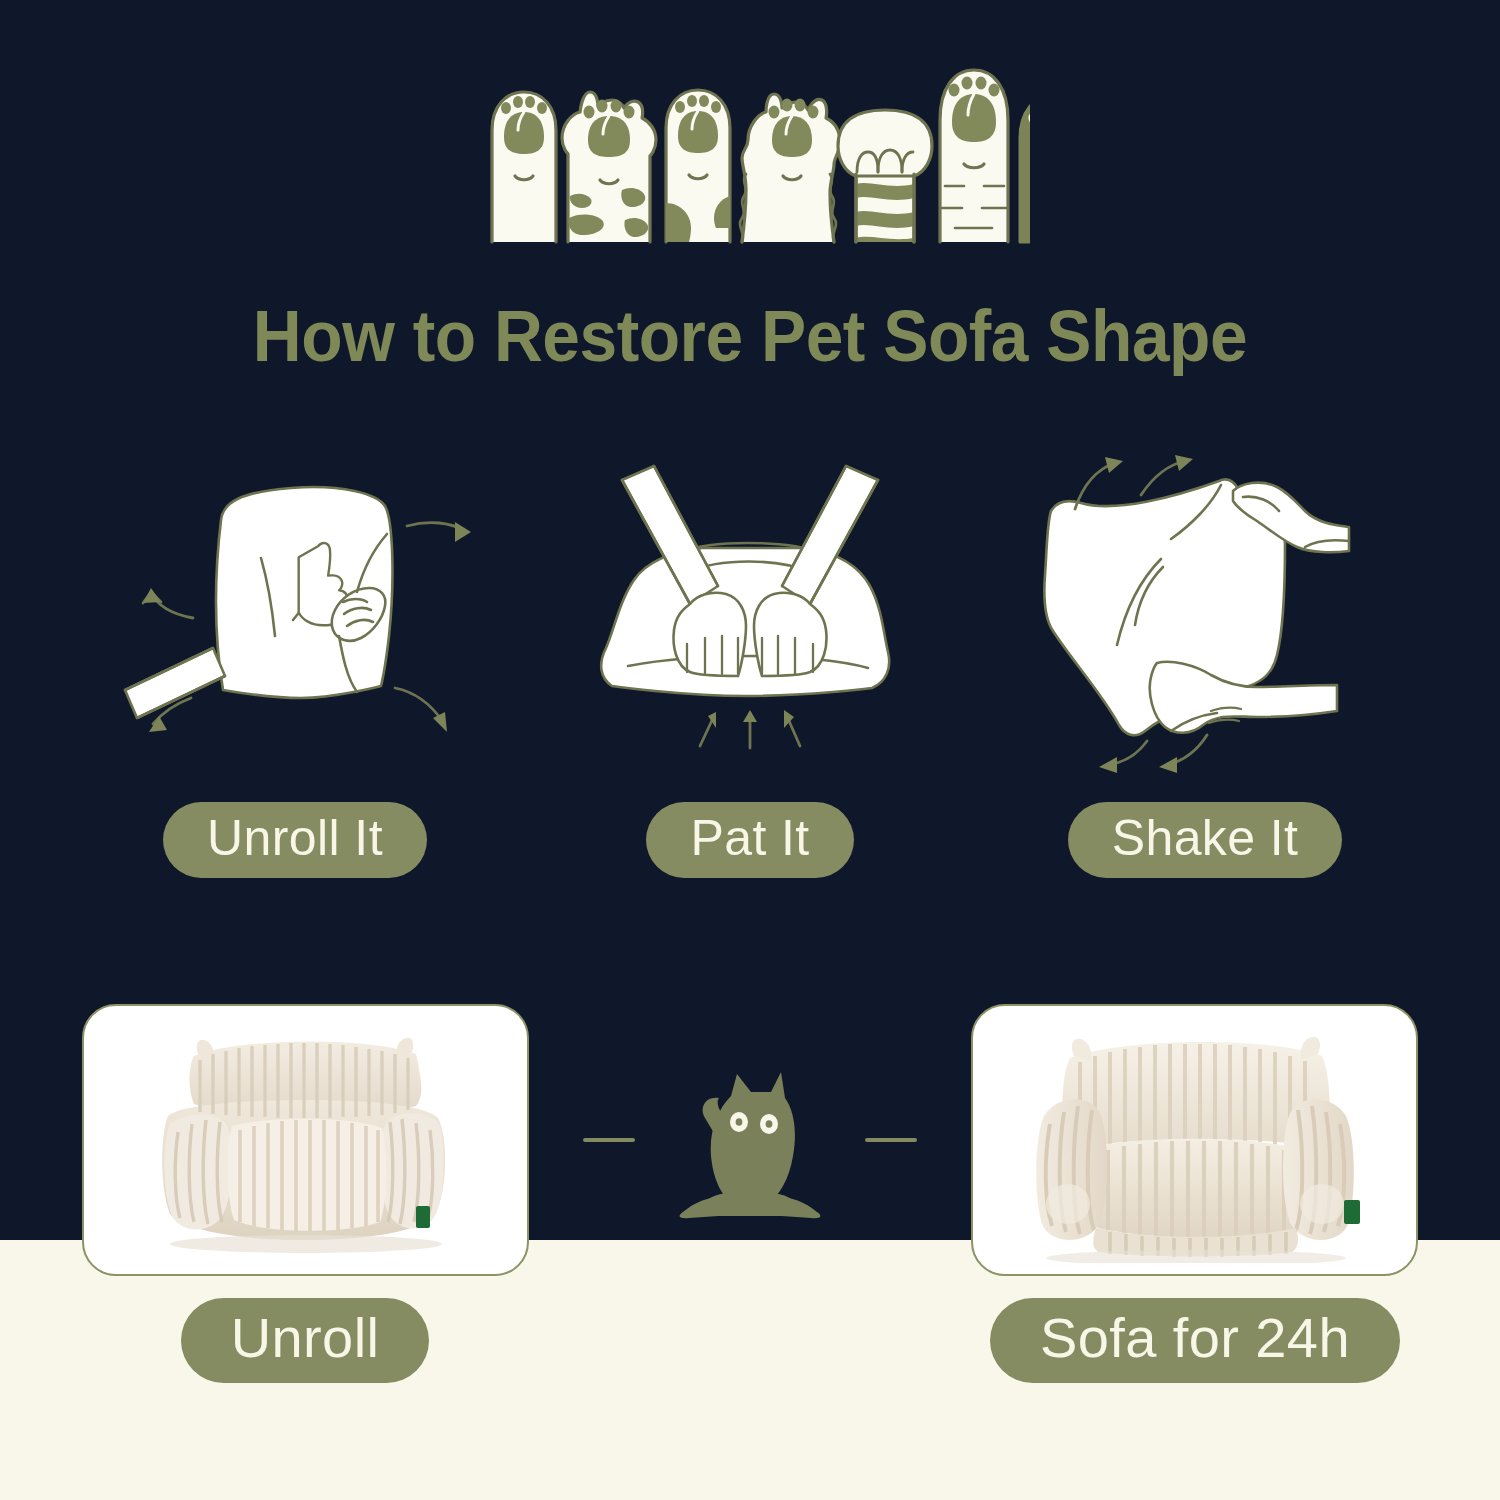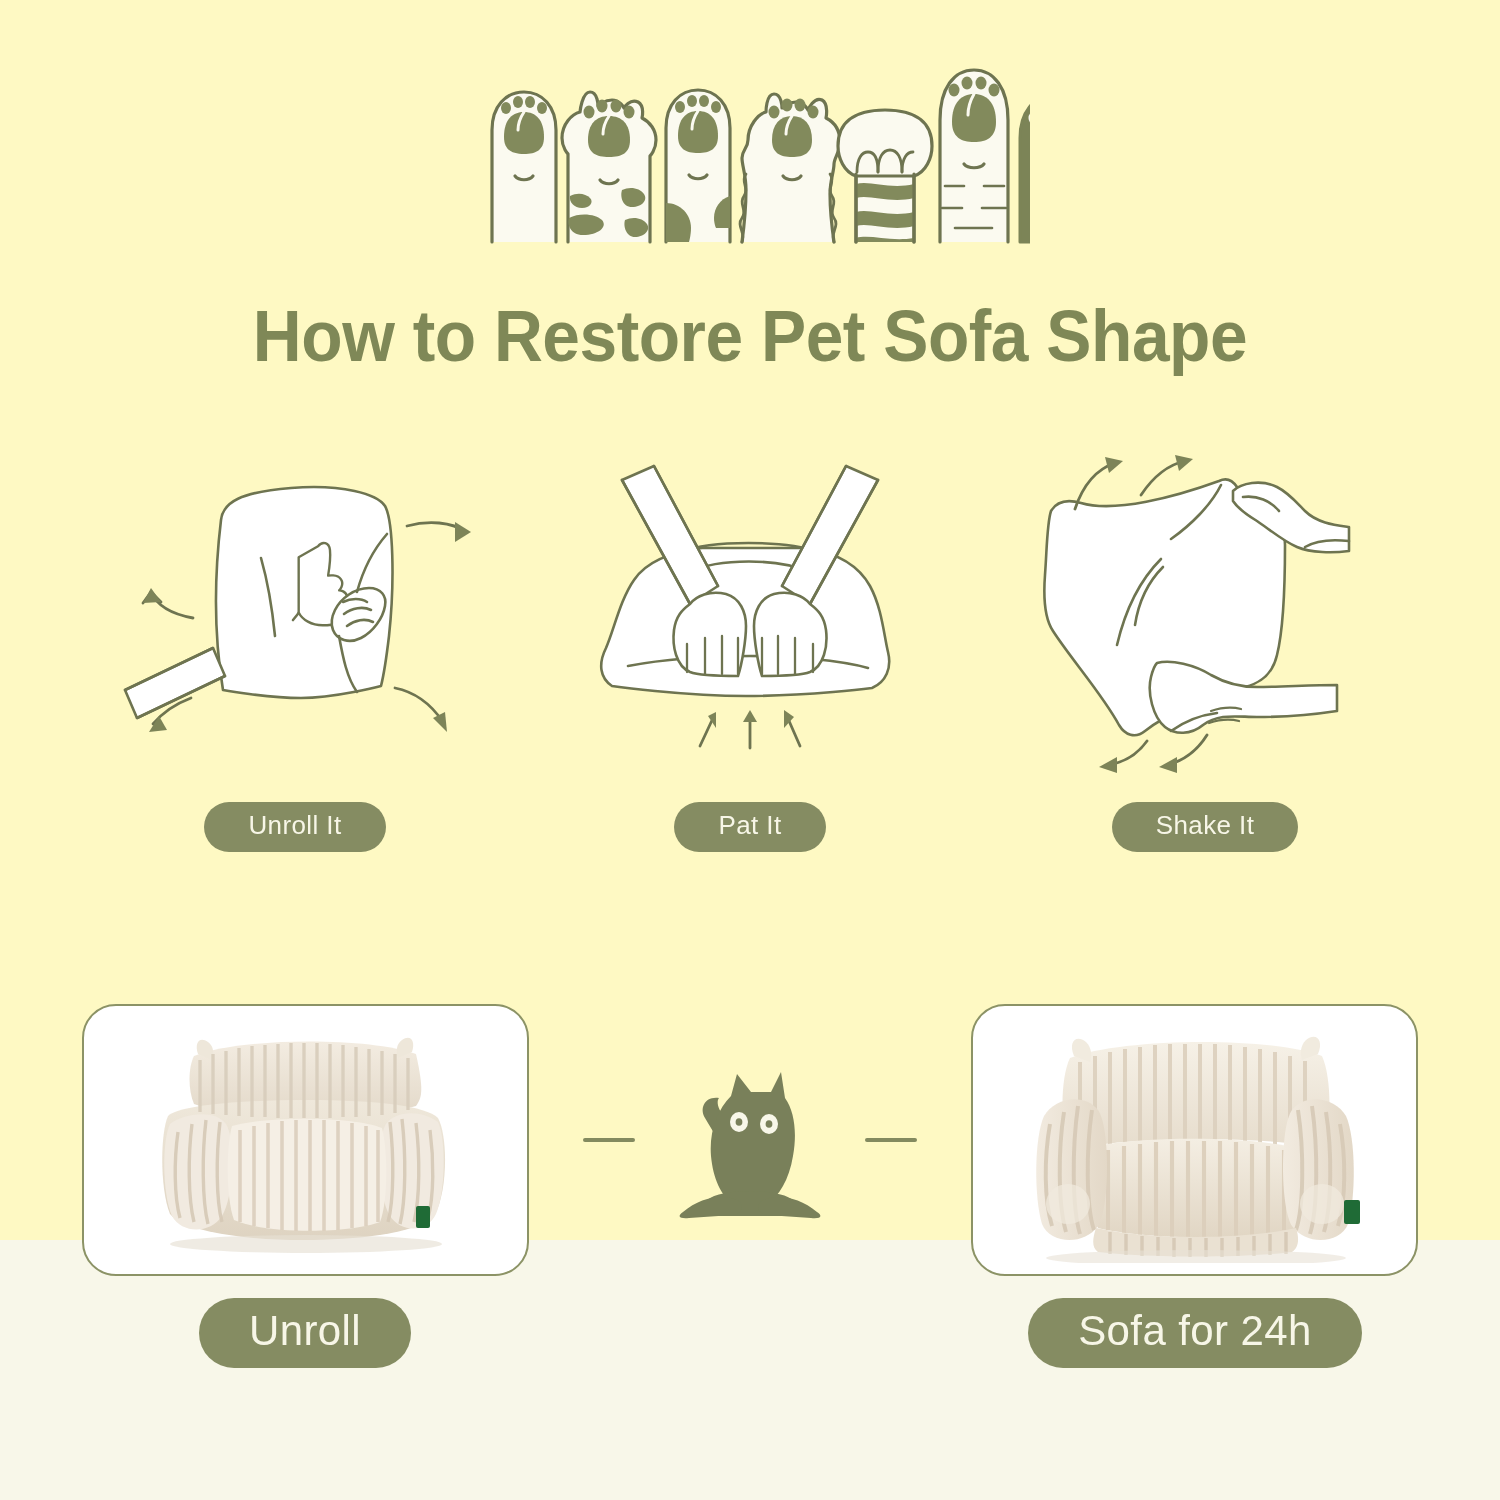--- a/index.html
+++ b/index.html
@@ -12,21 +12,21 @@
     background: #f8f7e9;
     font-family: "Liberation Sans", sans-serif;
     overflow: hidden;
     position: relative;
   }
 
   #page {
     position: relative;
     width: 1500px;
     height: 1240px;
-    background: #fef9c3;
+    background: #0f172a;
   }
 
   
   .paw-banner {
     position: absolute;
     left: 0;
     top: 62px;
     width: 1500px;
     height: 185px;
     display: flex;
@@ -77,21 +77,21 @@
     align-items: center;
     justify-content: center;
   }
   .step-art svg { display: block; }
 
   .pill {
     display: inline-block;
     background: #858c62;
     color: #f7f6e7;
     border-radius: 999px;
-    font-size: 26px;
+    font-size: 50px;
     padding: 10px 44px 13px;
     line-height: 1.05;
     white-space: nowrap;
     font-family: "Liberation Sans Narrow", "Liberation Sans", sans-serif;
     letter-spacing: 0.4px;
   }
   .step .pill { margin-top: 22px; }
 
   
   .result-row {
@@ -147,21 +147,21 @@
     justify-content: space-between;
     padding: 0 75px;
     box-sizing: border-box;
   }
   .label-slot {
     width: 460px;
     display: flex;
     justify-content: center;
   }
   .result-labels .pill {
-    font-size: 42px;
+    font-size: 56px;
     padding: 11px 50px 15px;
   }
 </style>
 </head>
 <body>
 
 <div id="page">
 
   <div class="paw-banner">
     <svg width="560" height="185" viewBox="0 0 560 185" fill="none">

